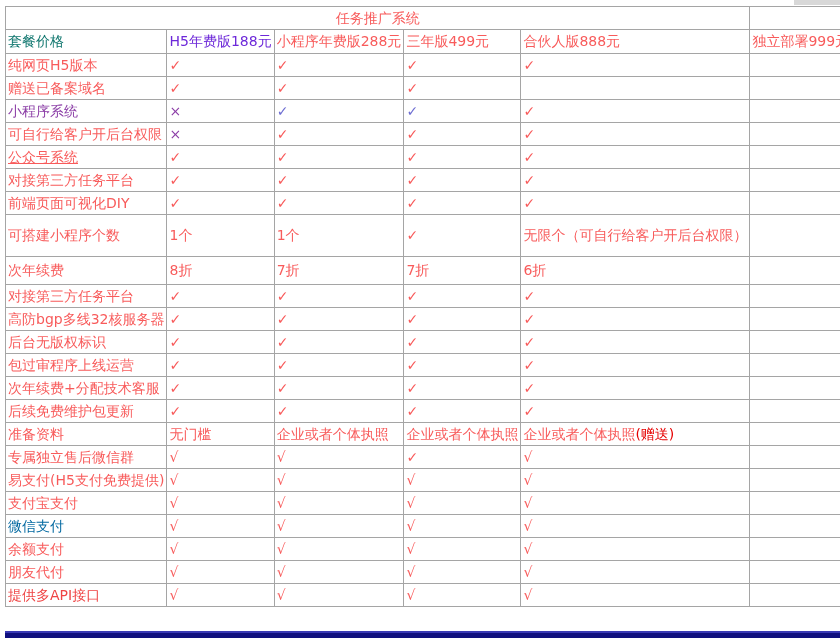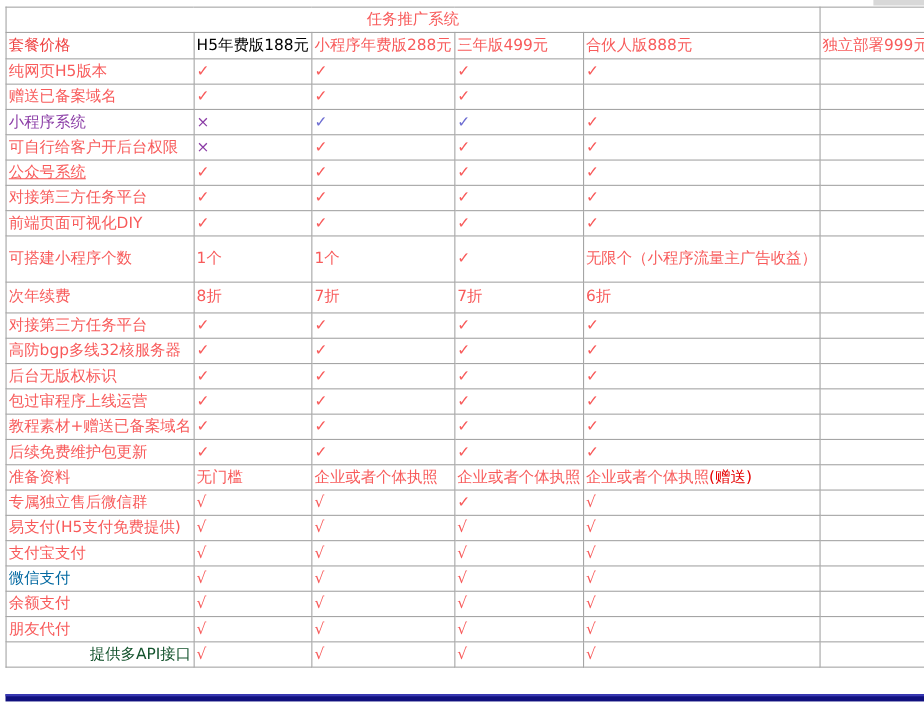--- a/index.html
+++ b/index.html
@@ -69,22 +69,22 @@
       <col style="width:111px">
       <col style="width:223px">
       <col style="width:120px">
     </colgroup>
     <tbody id="table-body">
       <tr>
         <td class="title-cell" colspan="5" style="color: rgb(248, 91, 91);">任务推广系统</td>
         <td style="color: rgb(248, 91, 91);"></td>
       </tr>
       <tr class="header-row">
-        <td style="color: #ef4444;">套餐价格</td>
-        <td style="color: #000000;">H5年费版188元</td>
+        <td style="color: #0f766e;">套餐价格</td>
+        <td style="color: #6d28d9;">H5年费版188元</td>
         <td style="color: rgb(248, 91, 91);">小程序年费版288元</td>
         <td style="color: rgb(248, 91, 91);">三年版499元</td>
         <td style="color: rgb(248, 91, 91);">合伙人版888元</td>
         <td style="color: rgb(248, 91, 91);">独立部署999元</td>
       </tr>
     <tr>
           <td style="color: rgb(248, 91, 91);">纯网页H5版本</td>
           <td style="color: rgb(248, 91, 91);">✓</td>
           <td style="color: rgb(248, 91, 91);">✓</td>
           <td style="color: rgb(248, 91, 91);">✓</td>
@@ -137,21 +137,21 @@
           <td style="color: rgb(248, 91, 91);">✓</td>
           <td style="color: rgb(248, 91, 91);">✓</td>
           <td style="color: rgb(248, 91, 91);">✓</td>
           <td style="color: rgb(248, 91, 91);"></td>
         </tr>
         <tr style="height: 42px;">
           <td style="color: rgb(248, 91, 91);">可搭建小程序个数</td>
           <td style="color: rgb(248, 91, 91);">1个</td>
           <td style="color: rgb(248, 91, 91);">1个</td>
           <td style="color: rgb(248, 91, 91);">✓</td>
-          <td style="color: rgb(248, 91, 91);">无限个（小程序流量主广告收益）</td>
+          <td style="color: rgb(248, 91, 91);">无限个（可自行给客户开后台权限）</td>
           <td style="color: rgb(248, 91, 91);"></td>
         </tr>
         <tr style="height: 28px;">
           <td style="color: rgb(248, 91, 91); margin-left: 32px;">次年续费</td>
           <td style="color: rgb(248, 91, 91);">8折</td>
           <td style="color: rgb(248, 91, 91);">7折</td>
           <td style="color: rgb(248, 91, 91);">7折</td>
           <td style="color: rgb(248, 91, 91);">6折</td>
           <td style="color: rgb(248, 91, 91);"></td>
         </tr>
@@ -181,21 +181,21 @@
         </tr>
         <tr>
           <td style="color: rgb(248, 91, 91);">包过审程序上线运营</td>
           <td style="color: rgb(248, 91, 91);">✓</td>
           <td style="color: rgb(248, 91, 91);">✓</td>
           <td style="color: rgb(248, 91, 91);">✓</td>
           <td style="color: rgb(248, 91, 91);">✓</td>
           <td style="color: rgb(248, 91, 91);"></td>
         </tr>
         <tr>
-          <td style="color: rgb(248, 91, 91);">教程素材+赠送已备案域名</td>
+          <td style="color: rgb(248, 91, 91);">次年续费+分配技术客服</td>
           <td style="color: rgb(248, 91, 91);">✓</td>
           <td style="color: rgb(248, 91, 91);">✓</td>
           <td style="color: rgb(248, 91, 91);">✓</td>
           <td style="color: rgb(248, 91, 91);">✓</td>
           <td style="color: rgb(248, 91, 91);"></td>
         </tr>
         <tr>
           <td style="color: rgb(248, 91, 91);">后续免费维护包更新</td>
           <td style="color: rgb(248, 91, 91);">✓</td>
           <td style="color: rgb(248, 91, 91);">✓</td>
@@ -253,21 +253,21 @@
         </tr>
         <tr>
           <td style="color: rgb(248, 91, 91);">朋友代付</td>
           <td style="color: rgb(248, 91, 91);">√</td>
           <td style="color: rgb(248, 91, 91);">√</td>
           <td style="color: rgb(248, 91, 91);">√</td>
           <td style="color: rgb(248, 91, 91);">√</td>
           <td style="color: rgb(248, 91, 91);"></td>
         </tr>
         <tr>
-          <td style="color: #14532d; text-align: right;">提供多API接口</td>
+          <td style="color: #ef4444;">提供多API接口</td>
           <td style="color: rgb(248, 91, 91);">√</td>
           <td style="color: rgb(248, 91, 91);">√</td>
           <td style="color: rgb(248, 91, 91);">√</td>
           <td style="color: rgb(248, 91, 91);">√</td>
           <td style="color: rgb(248, 91, 91);"></td>
         </tr>
       </tbody>
   </table>
 
   <div class="bottom-bar"></div>

